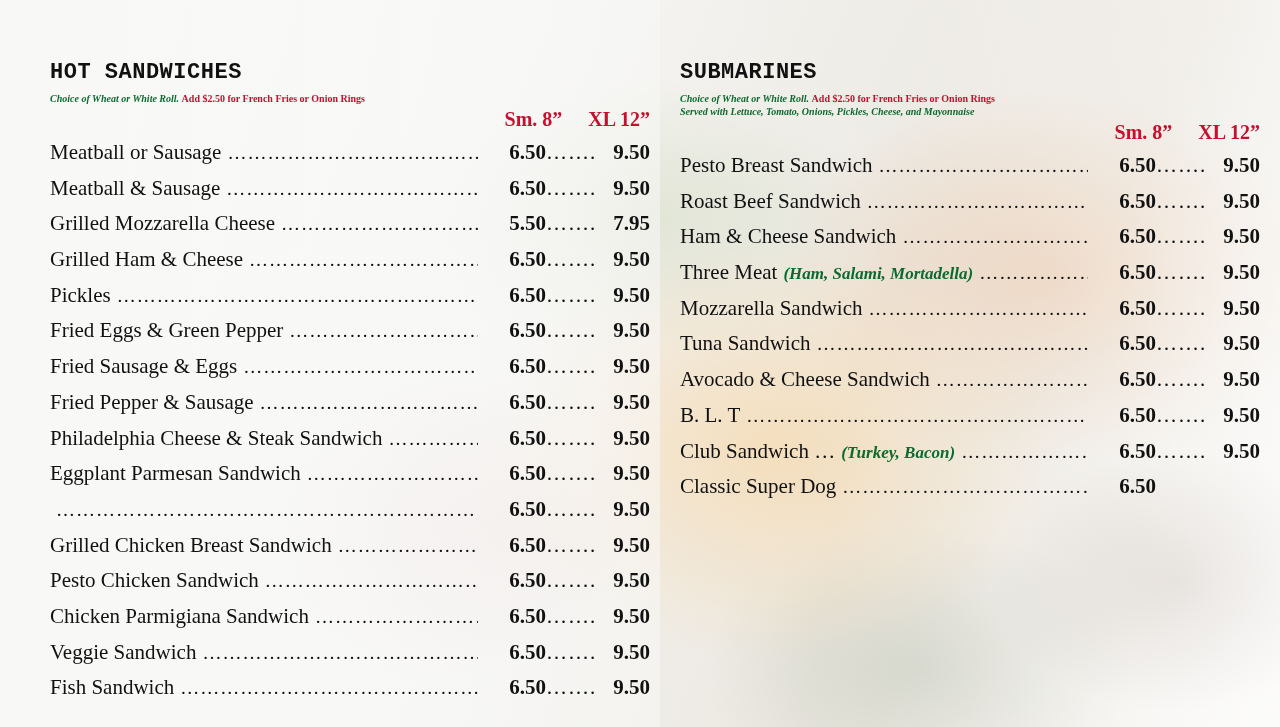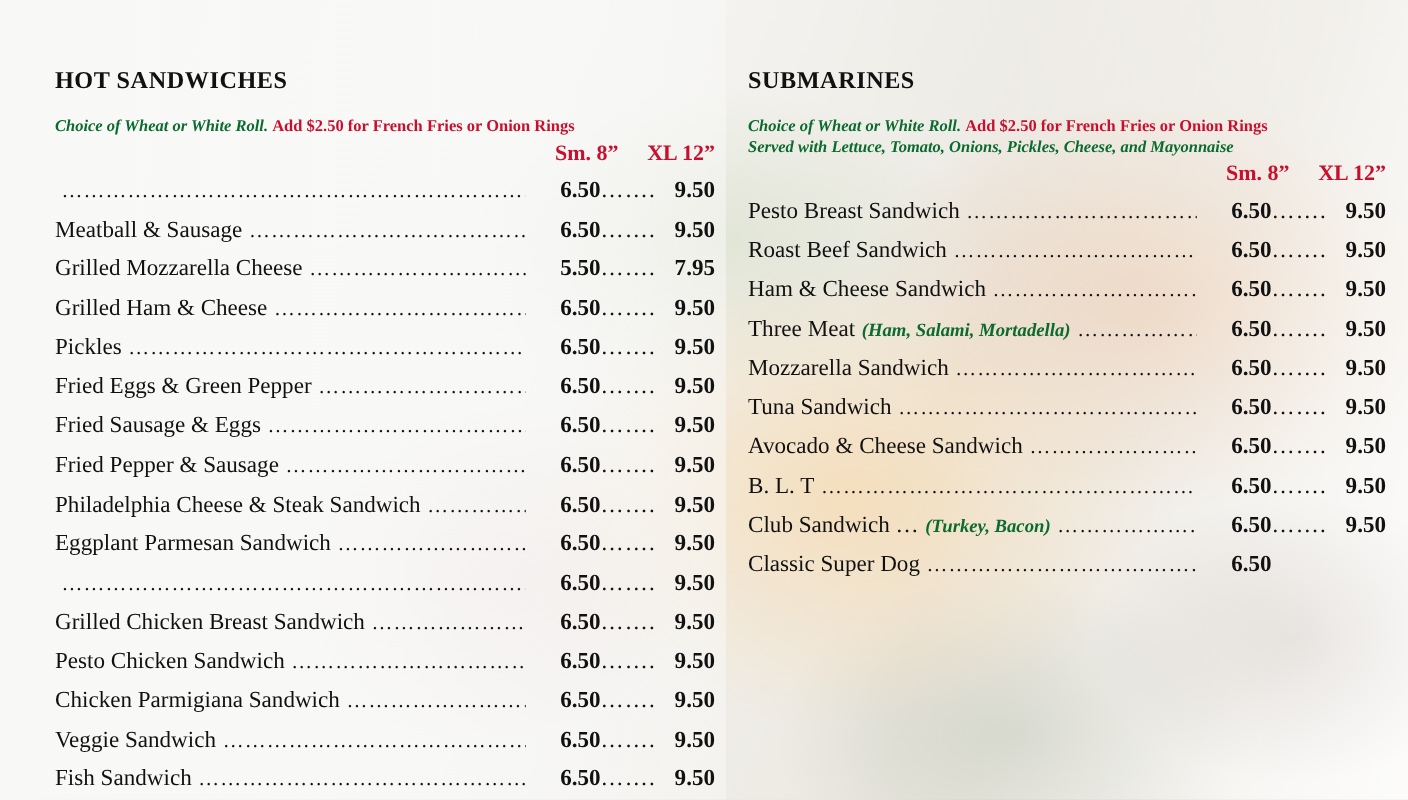--- a/index.html
+++ b/index.html
@@ -48,30 +48,30 @@
   }
 
   .col {
     position: absolute;
     top: 60px;
   }
   .col-left  { left: 50px;  width: 600px; }
   .col-right { left: 680px; width: 580px; }
 
   .section-title {
-    font-family: Liberation Serif, serif;
+    font-family: Liberation Mono, monospace;
     font-weight: bold;
     font-size: 22px;
     letter-spacing: 0.5px;
     color: #111;
-    margin: 0 0 21px 0;
+    margin: 0 0 8px 0;
   }
 
   .note-line {
-    font-size: 15px;
+    font-size: 10px;
     margin: 0 0 2px 0;
     white-space: nowrap;
   }
   .note-green {
     color: #0b6b2f;
     font-style: italic;
     font-weight: bold;
   }
   .note-red {
     color: #c8102e;
@@ -154,20 +154,21 @@
       <span class="note-green">Choice of Wheat or White Roll.</span>
       <span class="note-red">Add $2.50 for French Fries or Onion Rings</span>
     </p>
 
     <div class="size-head">
       <span class="sm">Sm. 8”</span><span>XL 12”</span>
     </div>
 
     <ul class="menu-list" id="left-list">
         <li class="menu-row">
+          <span class="item-name">Meatball or Sausage</span>
           <span class="dots">………………………………………………………………………………………………………………………………………………………………</span>
           <span class="price price-sm">6.50</span>
           <span class="price-sep">…….</span>
           <span class="price price-xl">9.50</span>
         </li>
         <li class="menu-row">
           <span class="item-name">Meatball &amp; Sausage</span>
           <span class="dots">………………………………………………………………………………………………………………………………………………………………</span>
           <span class="price price-sm">6.50</span>
           <span class="price-sep">…….</span>

